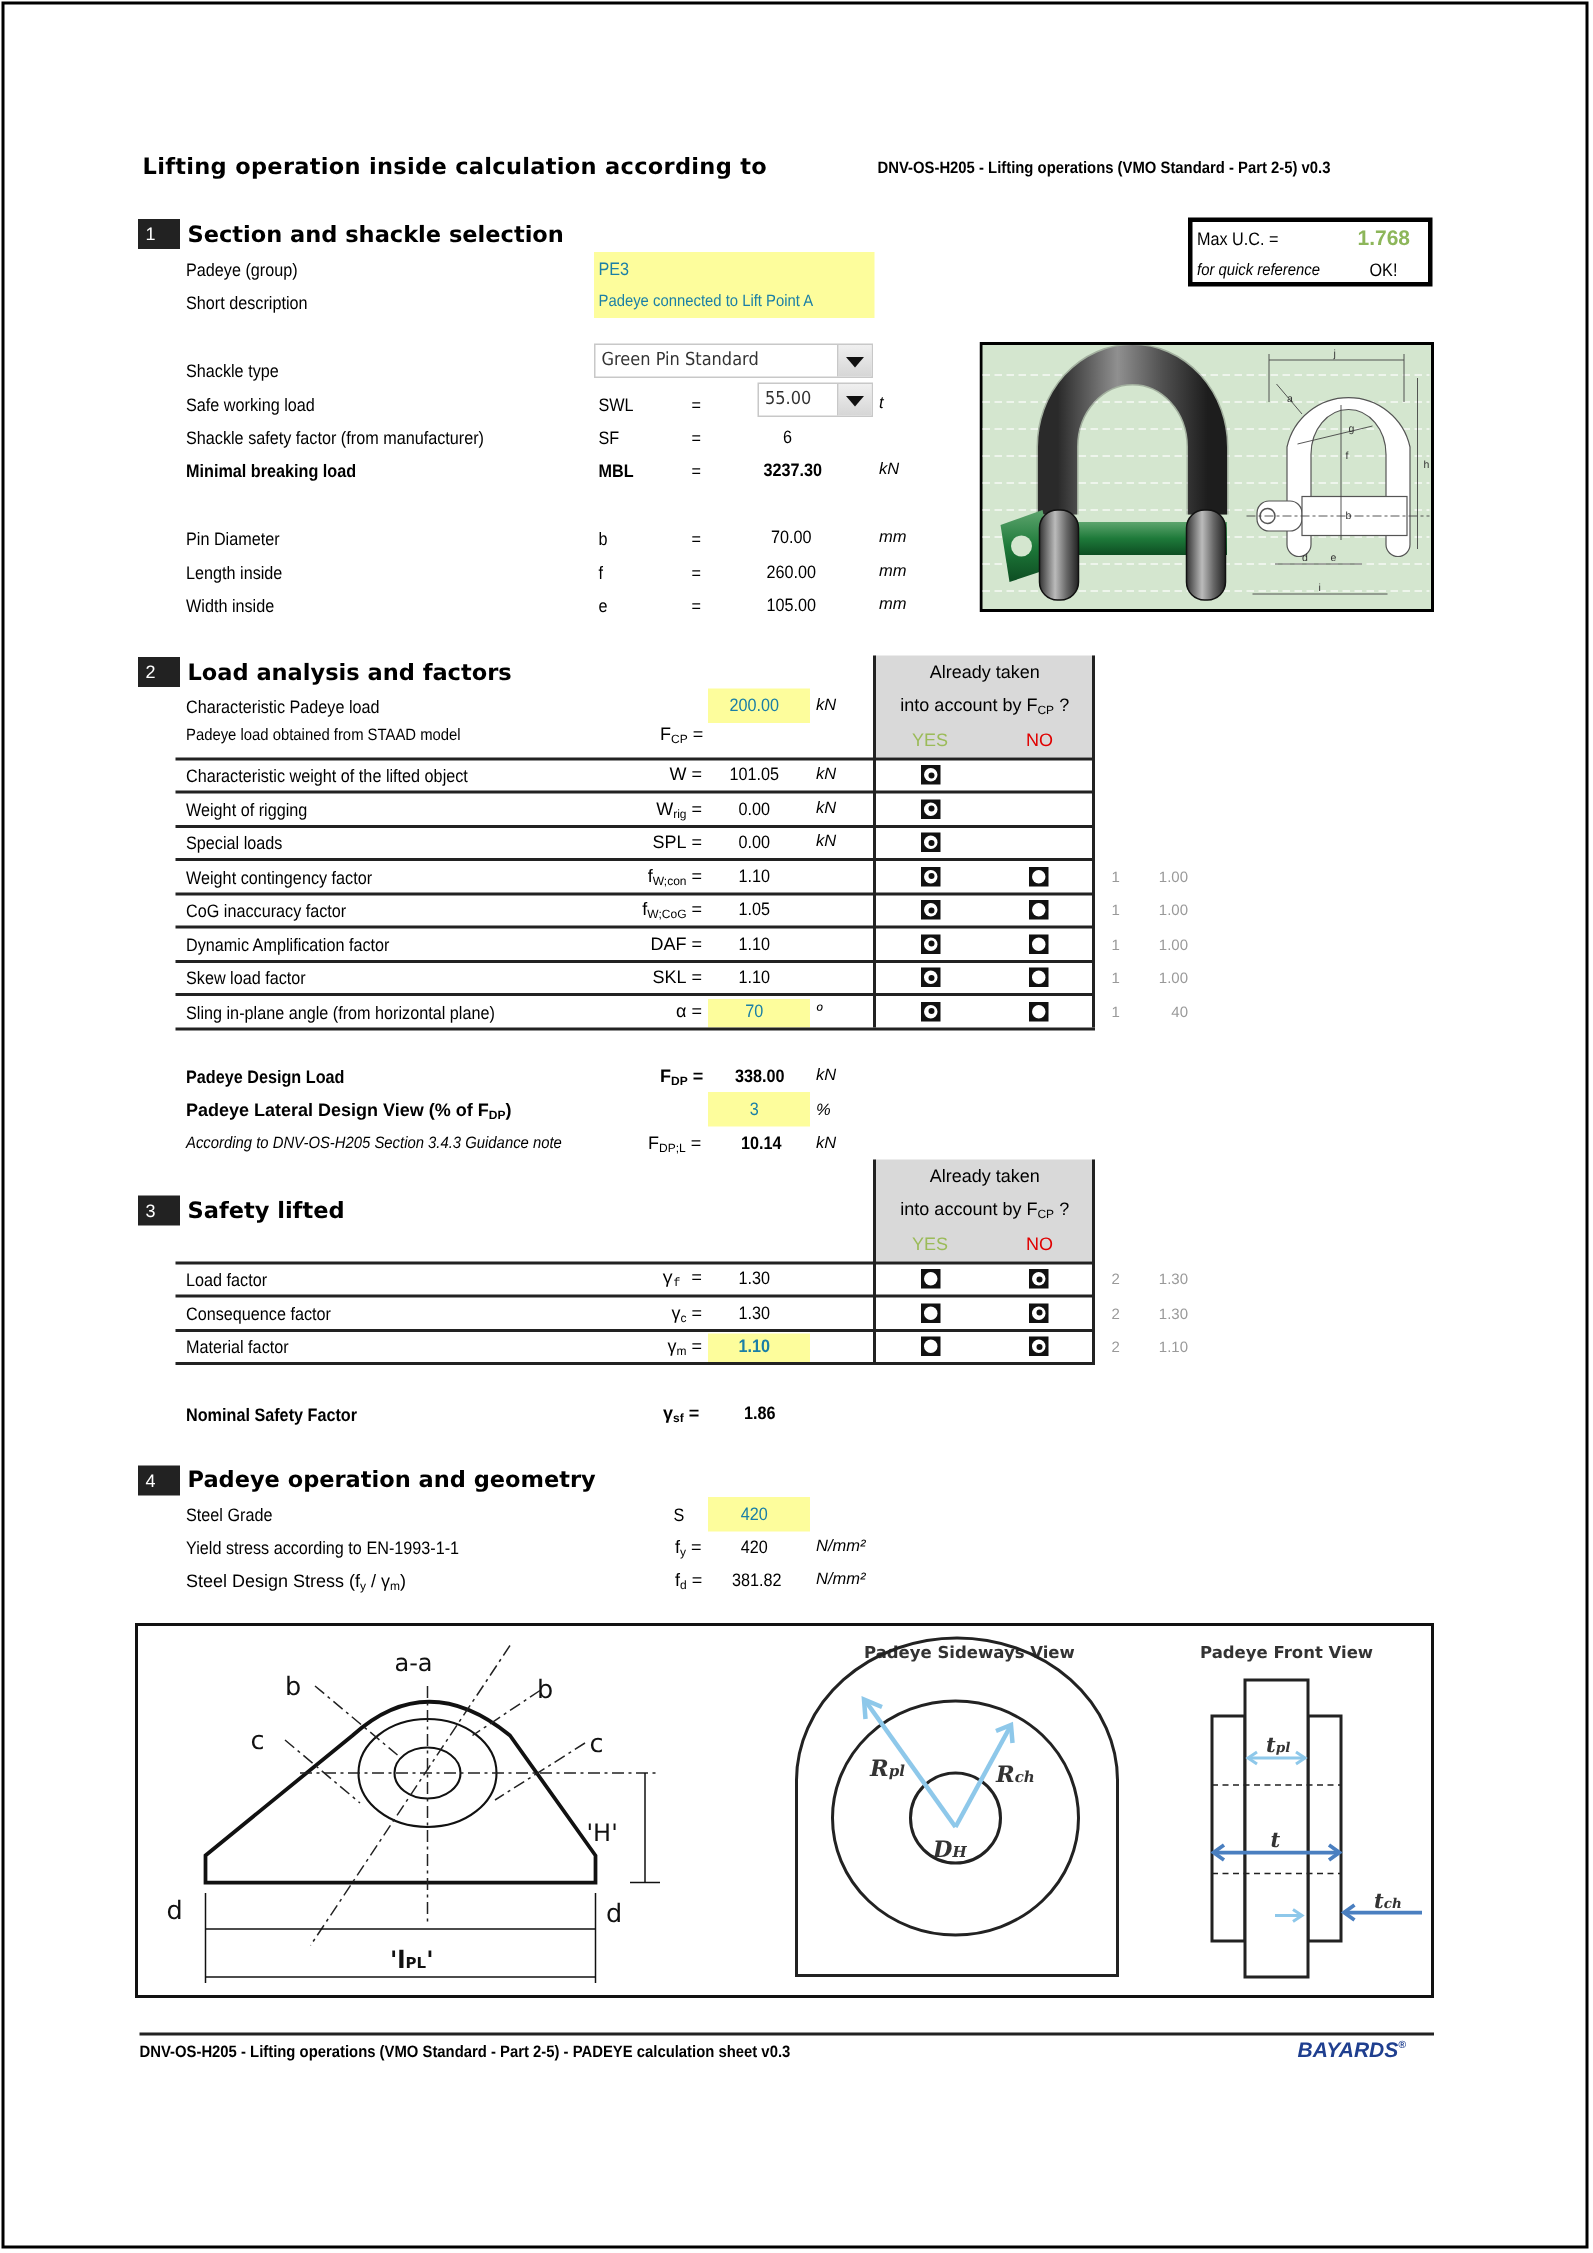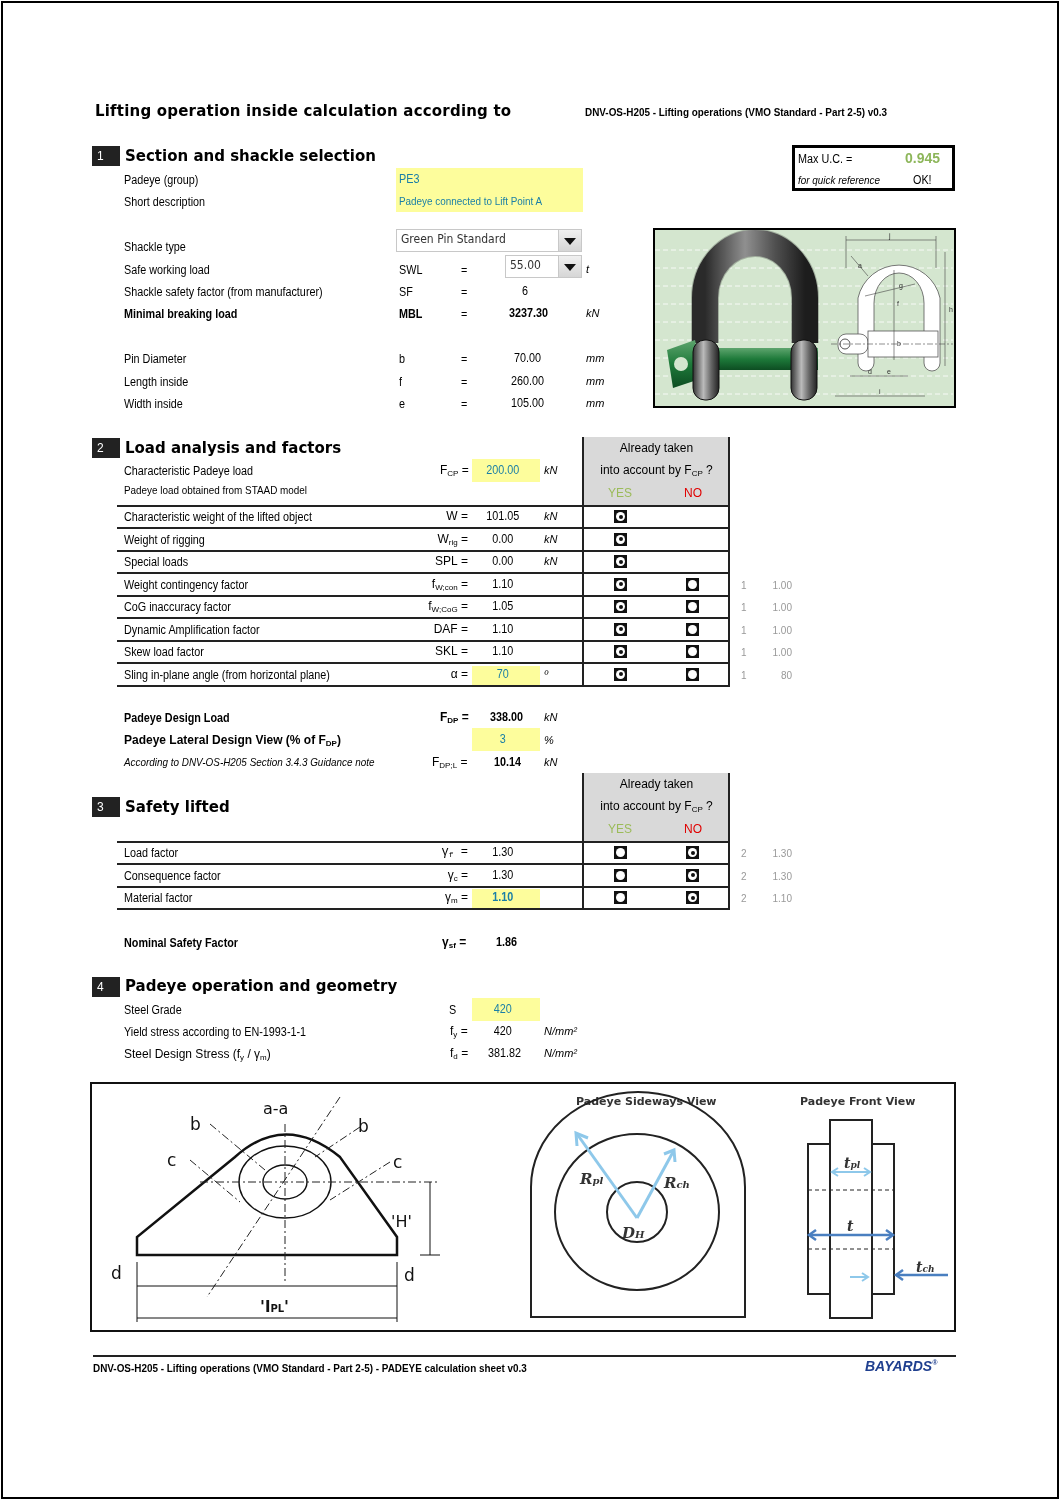--- a/index.html
+++ b/index.html
@@ -37,21 +37,21 @@
 </head>
 <body>
 
 <div class="page-border"></div>
 
 <div class="abs title" style="left:95px;top:102px;">Lifting operation inside calculation according to</div>
 <div class="abs t11 bold" style="left:585px;top:106px;">DNV-OS-H205 - Lifting operations (VMO Standard - Part 2-5) v0.3</div>
 
 <div class="ucbox">
   <div class="abs t12" style="left:3px;top:4px;">Max U.C. =</div>
-  <div class="abs bold" style="left:110px;top:2px;font-size:14px;color:#8db65a;">0.945</div>
+  <div class="abs bold" style="left:110px;top:2px;font-size:14px;color:#8db65a;">1.768</div>
   <div class="abs t11 ital" style="left:3px;top:26px;">for quick reference</div>
   <div class="abs t12" style="left:118px;top:25px;">OK!</div>
 </div>
 
 <div class="secnum" style="left:92px;top:146px;">1</div>
 <div class="abs sechead" style="left:125px;top:147px;">Section and shackle selection</div>
 
 <div class="yellow" style="left:396px;top:168px;width:187px;height:44px;"></div>
 <div class="abs t12" style="left:124px;top:173px;">Padeye (group)</div>
 <div class="abs t12 blue" style="left:399px;top:172px;">PE3</div>
@@ -172,21 +172,21 @@
 <div class="grey-head" style="left:583px;top:437px;width:147px;height:68px;"></div>
 <div class="vline" style="left:582px;top:437px;height:248px;"></div>
 <div class="vline" style="left:728px;top:437px;height:248px;"></div>
 <div class="abs t12 tc" style="left:583px;top:441px;width:147px;transform:none;font-size:12px;">Already taken</div>
 <div class="abs tc" style="left:583px;top:463px;width:147px;font-size:12px;"><span>into account by F</span><sub>CP</sub><span> ?</span></div>
 <div class="abs tc" style="left:600px;top:486px;width:40px;font-size:12px;color:#9bbb59;">YES</div>
 <div class="abs tc" style="left:673px;top:486px;width:40px;font-size:12px;color:#e00000;">NO</div>
 
 <div class="yellow" style="left:472px;top:459px;width:68px;height:23px;"></div>
 <div class="abs t12" style="left:124px;top:464px;">Characteristic Padeye load</div>
-<div class="abs" style="left:440px;top:463px;font-size:12px;"><span>F</span><sub>CP</sub> =</div>
+<div class="abs" style="left:440px;top:482px;font-size:12px;"><span>F</span><sub>CP</sub> =</div>
 <div class="abs t12 blue tc" style="left:474px;top:463px;width:64px;">200.00</div>
 <div class="abs unit" style="left:544px;top:464px;">kN</div>
 <div class="abs t11" style="left:124px;top:484px;">Padeye load obtained from STAAD model</div>
 
 <div id="s2rows">
     <div class="hline" style="left:117px;top:505px;width:613px;"></div>
     <div class="abs t12" style="left:124px;top:510px;">Characteristic weight of the lifted object</div>
     <div class="abs tr" style="left:380px;top:509px;width:88px;font-size:12px;"><span>W</span><sub></sub> =</div>
     <div class="abs t12 tc" style="left:474px;top:509px;width:64px;">101.05</div>
     <div class="abs unit" style="left:544px;top:510px;">kN</div>
@@ -286,21 +286,21 @@
     <div class="abs unit" style="left:544px;top:667.5px;">º</div>
     <div class="radio sel" style="left:614px;top:667.5px;">
       <div class="ring"></div>
       <div class="dot"></div>
     </div>
     <div class="radio" style="left:686px;top:667.5px;">
       <div class="ring"></div>
       <div class="dot"></div>
     </div>
     <div class="abs aux" style="left:741px;top:669.5px;">1</div>
-    <div class="abs aux tr" style="left:760px;top:669.5px;width:32px;">80</div>
+    <div class="abs aux tr" style="left:760px;top:669.5px;width:32px;">40</div>
     <div class="hline" style="left:117px;top:684.5px;width:613px;"></div>
   </div>
 
 <div class="abs t12 bold" style="left:124px;top:711px;">Padeye Design Load</div>
 <div class="abs" style="left:440px;top:710px;font-size:12px;font-weight:bold;"><span>F</span><sub>DP</sub> =</div>
 <div class="abs t12 bold" style="left:490px;top:710px;">338.00</div>
 <div class="abs unit" style="left:544px;top:711px;">kN</div>
 
 <div class="yellow" style="left:472px;top:728px;width:68px;height:23px;"></div>
 <div class="abs bold" style="left:124px;top:733px;font-size:12px;"><span>Padeye Lateral Design View (% of F</span><sub>DP</sub><span>)</span></div>

